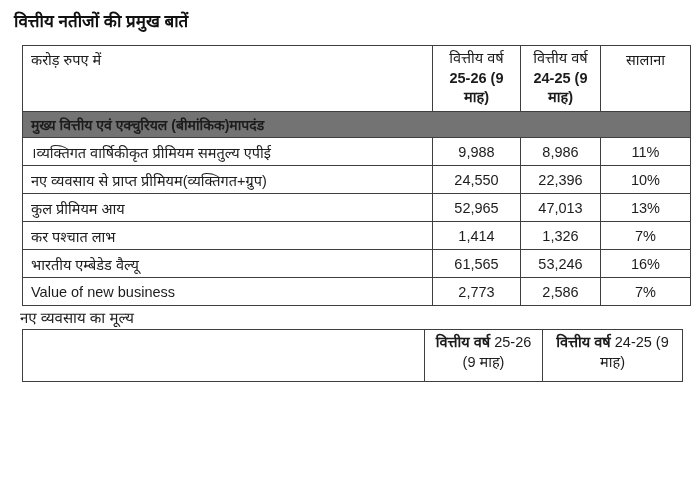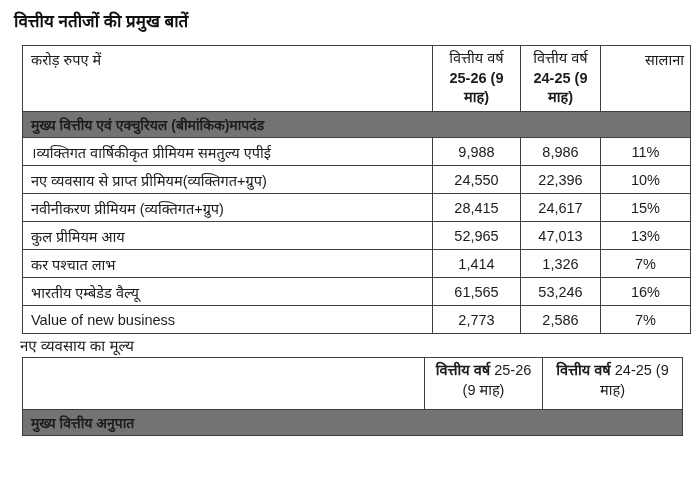--- a/index.html
+++ b/index.html
@@ -19,21 +19,21 @@
   
   .t1 { width:668px; }
   .t1 .c0 { width:410px; }
   .t1 .c1 { width:88px; }
   .t1 .c2 { width:80px; }
   .t1 .c3 { width:90px; }
   .t1 tr.hdr { height:66px; }
   .t1 tr.hdr td { vertical-align:top; padding-top:3px; }
   .t1 td.corner { text-align:left; padding-left:8px; }
   .t1 td.fycol { text-align:center; line-height:1.35; }
-  .t1 td.yoycol { text-align:right; }
+  .t1 td.yoycol { text-align:center; }
   tr.section td {
     background:#737373; font-weight:bold; padding-left:8px; height:23px;
     font-size:14px;
   }
   .t1 tr.datarow { height:28px; }
   .t1 tr.datarow td.lbl { text-align:left; padding-left:8px; }
   .t1 tr.datarow td.num { text-align:center; }
   .bold { font-weight:bold; }
   
   .between-text { font-size:15px; margin:1px 0 2px 20px; }
@@ -73,26 +73,20 @@
     <td class="num">8,986</td>
     <td class="num">11%</td>
   </tr>
   <tr class="datarow">
     <td class="lbl">नए व्यवसाय से प्राप्त प्रीमियम(व्यक्तिगत+ग्रुप)</td>
     <td class="num">24,550</td>
     <td class="num">22,396</td>
     <td class="num">10%</td>
   </tr>
   <tr class="datarow">
-    <td class="lbl">नवीनीकरण प्रीमियम (व्यक्तिगत+ग्रुप)</td>
-    <td class="num">28,415</td>
-    <td class="num">24,617</td>
-    <td class="num">15%</td>
-  </tr>
-  <tr class="datarow">
     <td class="lbl">कुल प्रीमियम आय</td>
     <td class="num">52,965</td>
     <td class="num">47,013</td>
     <td class="num">13%</td>
   </tr>
   <tr class="datarow">
     <td class="lbl">कर पश्चात लाभ</td>
     <td class="num">1,414</td>
     <td class="num">1,326</td>
     <td class="num">7%</td>
@@ -119,17 +113,14 @@
       <col class="c0">
       <col class="c1">
       <col class="c2">
     </colgroup>
   <tbody>
       <tr class="hdr">
     <td></td>
     <td><span class="bold">वित्तीय वर्ष</span><span> 25-26 (9 माह)</span></td>
     <td><span class="bold">वित्तीय वर्ष</span><span> 24-25 (9 माह)</span></td>
   </tr>
-  <tr class="section">
-    <td colspan="3">मुख्य वित्तीय अनुपात</td>
-  </tr>
 </tbody>
   </table>
 
 </body></html>

